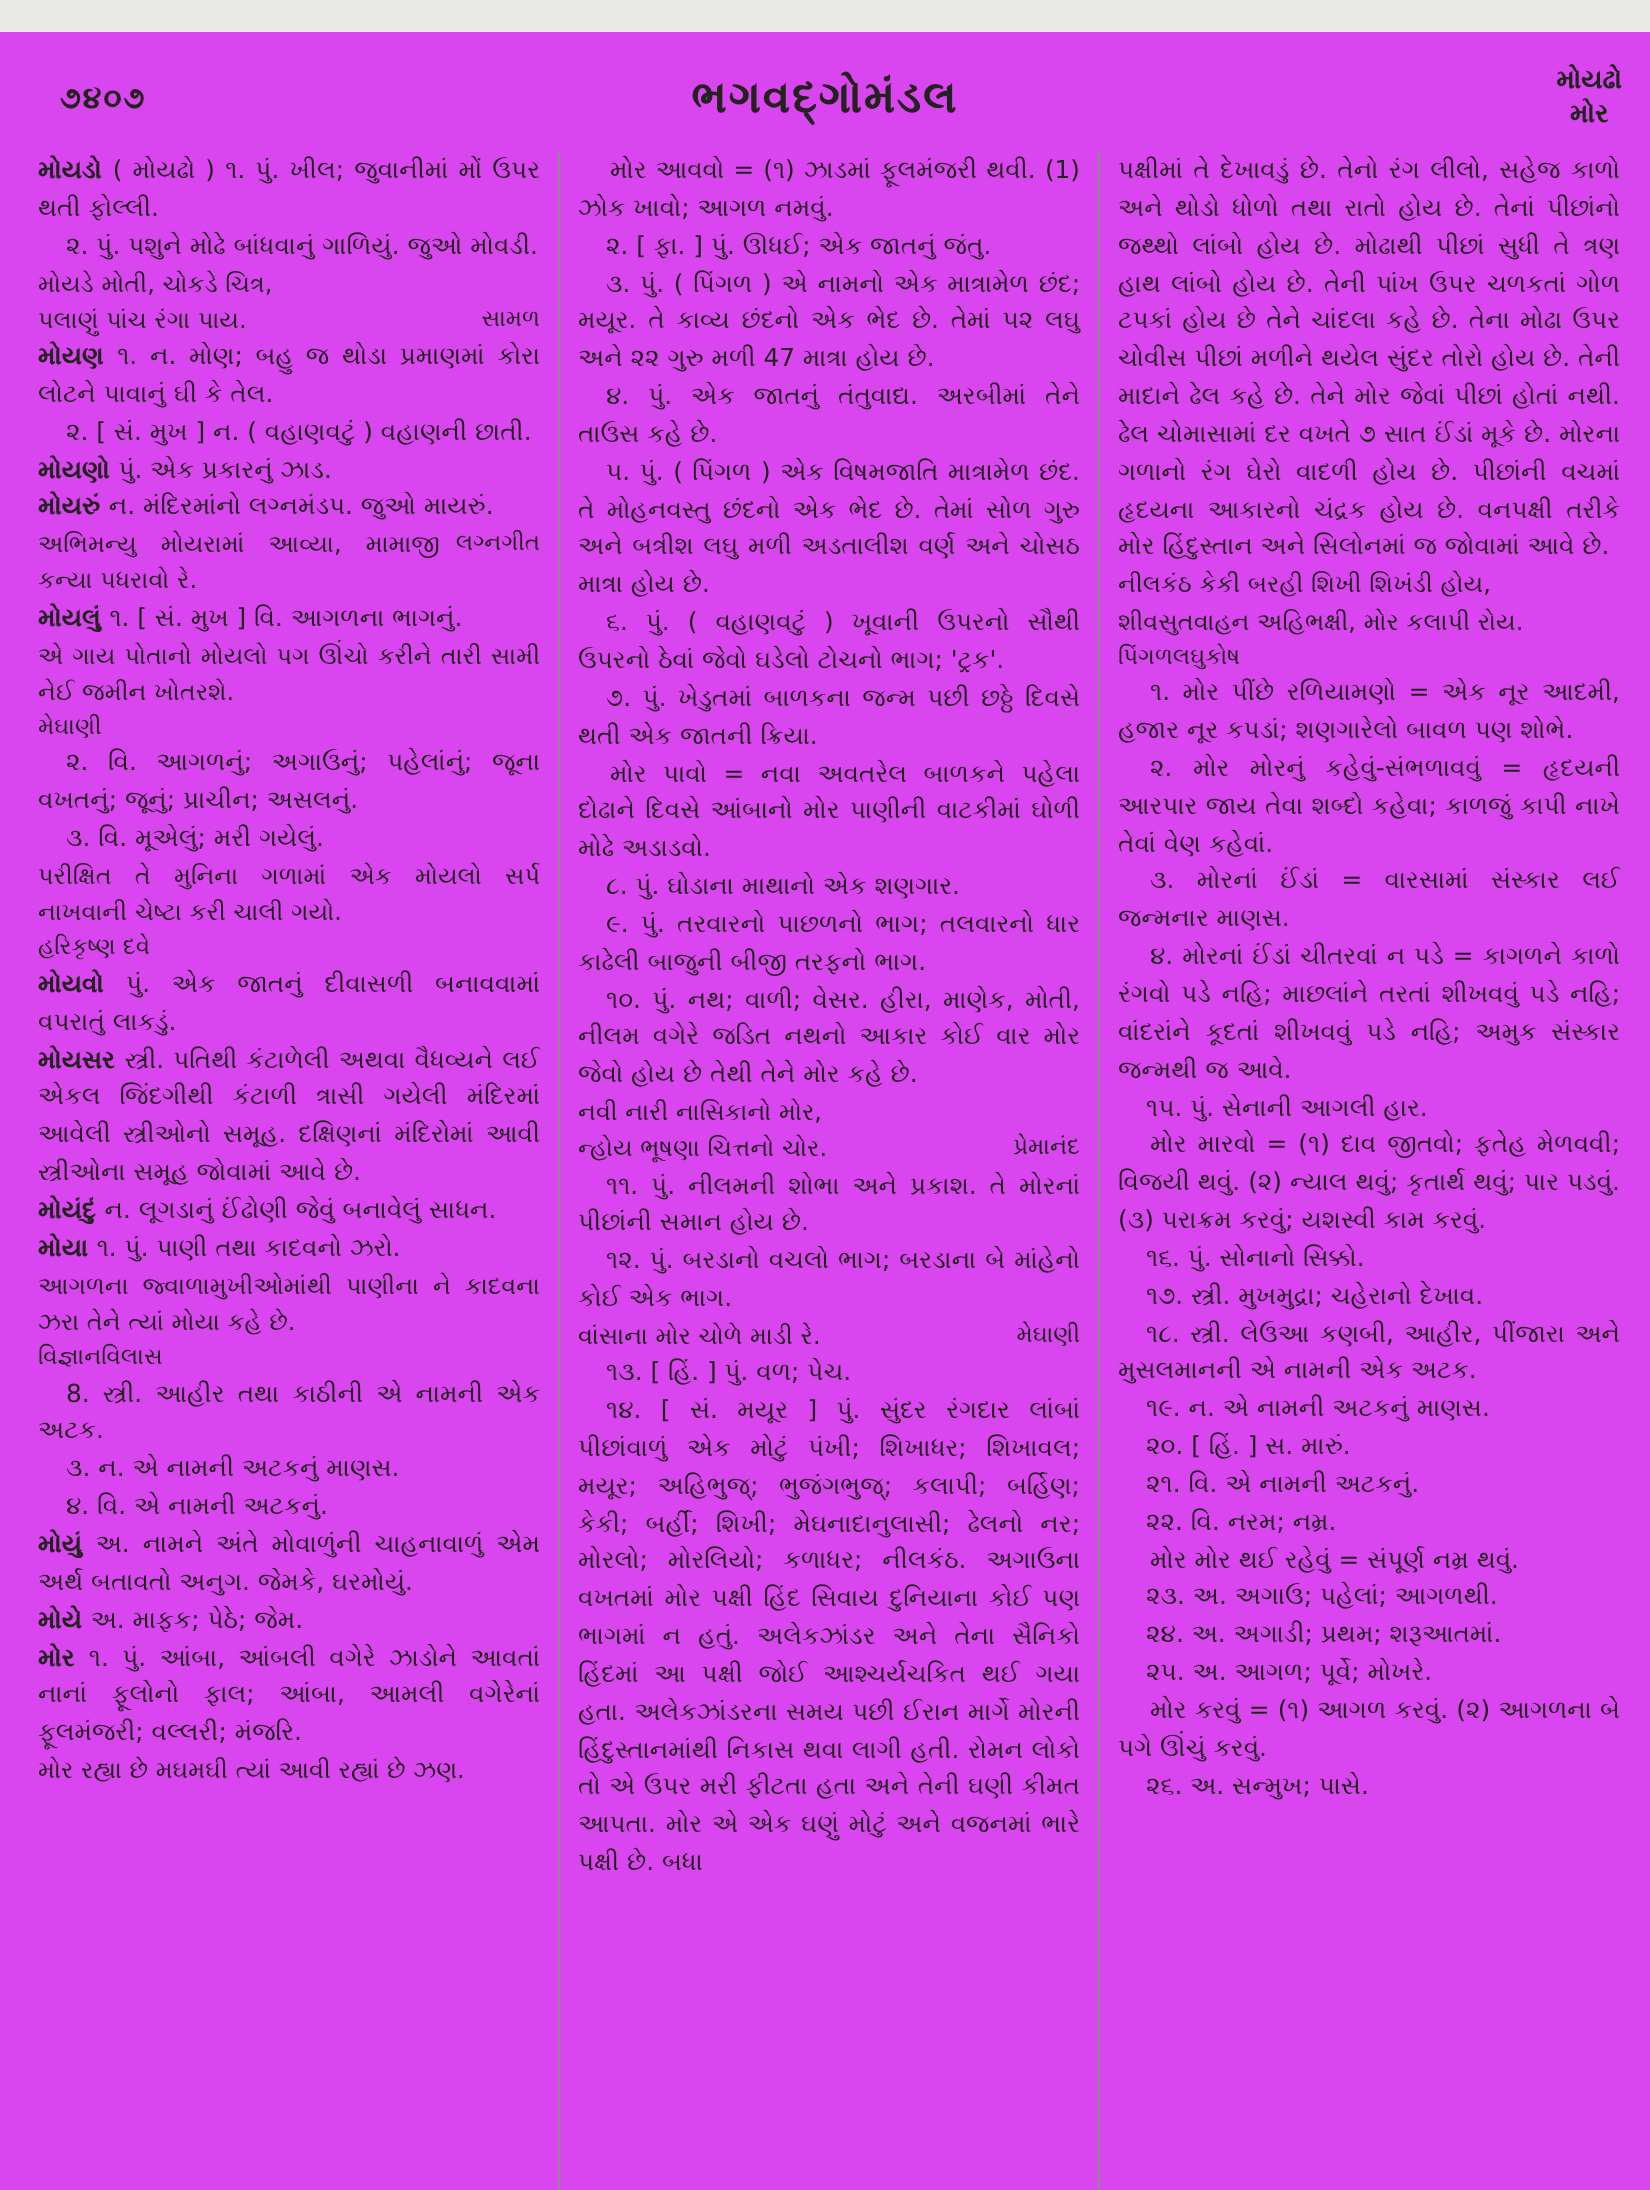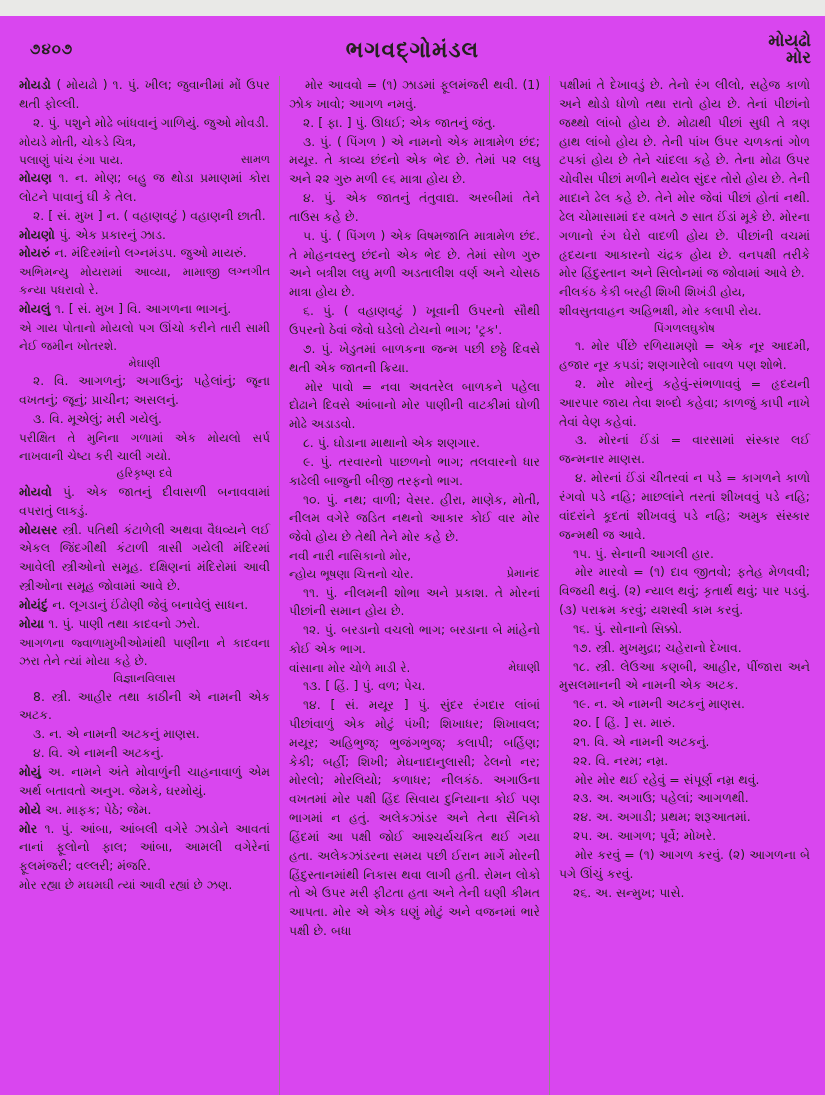--- a/index.html
+++ b/index.html
@@ -9,33 +9,33 @@
     font-family:"DejaVu Sans","Liberation Sans",sans-serif;
   }
   
   .watermark{position:absolute;top:0;left:0;width:100%;height:100%;pointer-events:none;}
   .ring{position:absolute;border:14px solid #ededе8;border-radius:50%;}
   .ring{border-color:#ededE8;}
   
   .header{position:absolute;top:16px;left:0;width:100%;height:42px;}
   .pageno{position:absolute;left:30px;top:8px;font-weight:bold;font-size:15px;letter-spacing:1px;}
   .title{position:absolute;left:0;right:0;top:5px;text-align:center;font-weight:bold;font-size:22px;letter-spacing:1px;}
-  .corner{position:absolute;right:14px;top:0;text-align:right;font-weight:bold;font-size:17px;line-height:17px;}
+  .corner{position:absolute;right:14px;top:0;text-align:center;font-weight:bold;font-size:13px;line-height:17px;}
   
   .columns{position:absolute;top:60px;left:10px;right:6px;bottom:6px;display:flex;z-index:1;}
   .col{flex:1;padding:0 9px;text-align:justify;font-size:12.4px;line-height:1.52;overflow:hidden;}
   .col + .col{border-left:1px solid #8f8c84;}
   p.blk{margin:0;}
   .entry{margin-top:5px;}
   .entry b{font-weight:bold;}
   .sense{text-indent:14px;margin-top:3px;}
   .phrase{text-indent:16px;margin-top:2px;}
   .quote{margin-left:30px;margin-right:2px;margin-top:1px;font-size:12px;}
   .src{float:right;font-size:11.5px;padding-left:8px;}
-  .cite{text-align:center;margin:0 2px 0 0;font-size:11.5px;}
+  .cite{text-align:left;margin:0 2px 0 0;font-size:11.5px;}
   .cont{margin:0;}
 </style>
 </head>
 <body>
 
 <div class="page">
 
   <div class="watermark">
     <div class="ring" style="left:280px;top:415px;width:110px;height:110px;"></div>
     <div class="ring" style="left:370px;top:465px;width:120px;height:120px;"></div>
@@ -82,21 +82,21 @@
         <p class="blk sense">૩. ન. એ નામની અટકનું માણસ.</p>
         <p class="blk sense">૪. વિ. એ નામની અટકનું.</p>
         <p class="blk entry"><b>મોયું </b>અ. નામને અંતે મોવાળુંની ચાહનાવાળું એમ અર્થ બતાવતો અનુગ. જેમકે, ઘરમોયું.</p>
         <p class="blk entry"><b>મોયે </b>અ. માફક; પેઠે; જેમ.</p>
         <p class="blk entry"><b>મોર </b>૧. પું. આંબા, આંબલી વગેરે ઝાડોને આવતાં નાનાં ફૂલોનો ફાલ; આંબા, આમલી વગેરેનાં ફૂલમંજરી; વલ્લરી; મંજરિ.</p>
         <p class="blk quote">મોર રહ્યા છે મઘમઘી ત્યાં આવી રહ્યાં છે ઝણ.</p>
       </div>
     <div class="col">
         <p class="blk phrase">મોર આવવો = (૧) ઝાડમાં ફૂલમંજરી થવી. (1) ઝોક ખાવો; આગળ નમવું.</p>
         <p class="blk sense">૨. [ ફા. ] પું. ઊધઈ; એક જાતનું જંતુ.</p>
-        <p class="blk sense">૩. પું. ( પિંગળ ) એ નામનો એક માત્રામેળ છંદ; મયૂર. તે કાવ્ય છંદનો એક ભેદ છે. તેમાં ૫૨ લઘુ અને ૨૨ ગુરુ મળી ૯૬ માત્રા હોય છે.</p>
+        <p class="blk sense">૩. પું. ( પિંગળ ) એ નામનો એક માત્રામેળ છંદ; મયૂર. તે કાવ્ય છંદનો એક ભેદ છે. તેમાં ૫૨ લઘુ અને ૨૨ ગુરુ મળી 47 માત્રા હોય છે.</p>
         <p class="blk sense">૪. પું. એક જાતનું તંતુવાદ્ય. અરબીમાં તેને તાઉસ કહે છે.</p>
         <p class="blk sense">૫. પું. ( પિંગળ ) એક વિષમજાતિ માત્રામેળ છંદ. તે મોહનવસ્તુ છંદનો એક ભેદ છે. તેમાં સોળ ગુરુ અને બત્રીશ લઘુ મળી અડતાલીશ વર્ણ અને ચોસઠ માત્રા હોય છે.</p>
         <p class="blk sense">૬. પું. ( વહાણવટું ) ખૂવાની ઉપરનો સૌથી ઉપરનો ઠેવાં જેવો ઘડેલો ટોચનો ભાગ; 'ટ્રક'.</p>
         <p class="blk sense">૭. પું. ખેડુતમાં બાળકના જન્મ પછી છઠ્ઠે દિવસે થતી એક જાતની ક્રિયા.</p>
         <p class="blk phrase">મોર પાવો = નવા અવતરેલ બાળકને પહેલા દોઢાને દિવસે આંબાનો મોર પાણીની વાટકીમાં ઘોળી મોઢે અડાડવો.</p>
         <p class="blk sense">૮. પું. ઘોડાના માથાનો એક શણગાર.</p>
         <p class="blk sense">૯. પું. તરવારનો પાછળનો ભાગ; તલવારનો ધાર કાઢેલી બાજુની બીજી તરફનો ભાગ.</p>
         <p class="blk sense">૧૦. પું. નથ; વાળી; વેસર. હીરા, માણેક, મોતી, નીલમ વગેરે જડિત નથનો આકાર કોઈ વાર મોર જેવો હોય છે તેથી તેને મોર કહે છે.</p>
         <p class="blk quote">નવી નારી નાસિકાનો મોર,</p>
         <p class="blk quote"><span class="src">પ્રેમાનંદ</span>ન્હોય ભૂષણા ચિત્તનો ચોર.</p>

